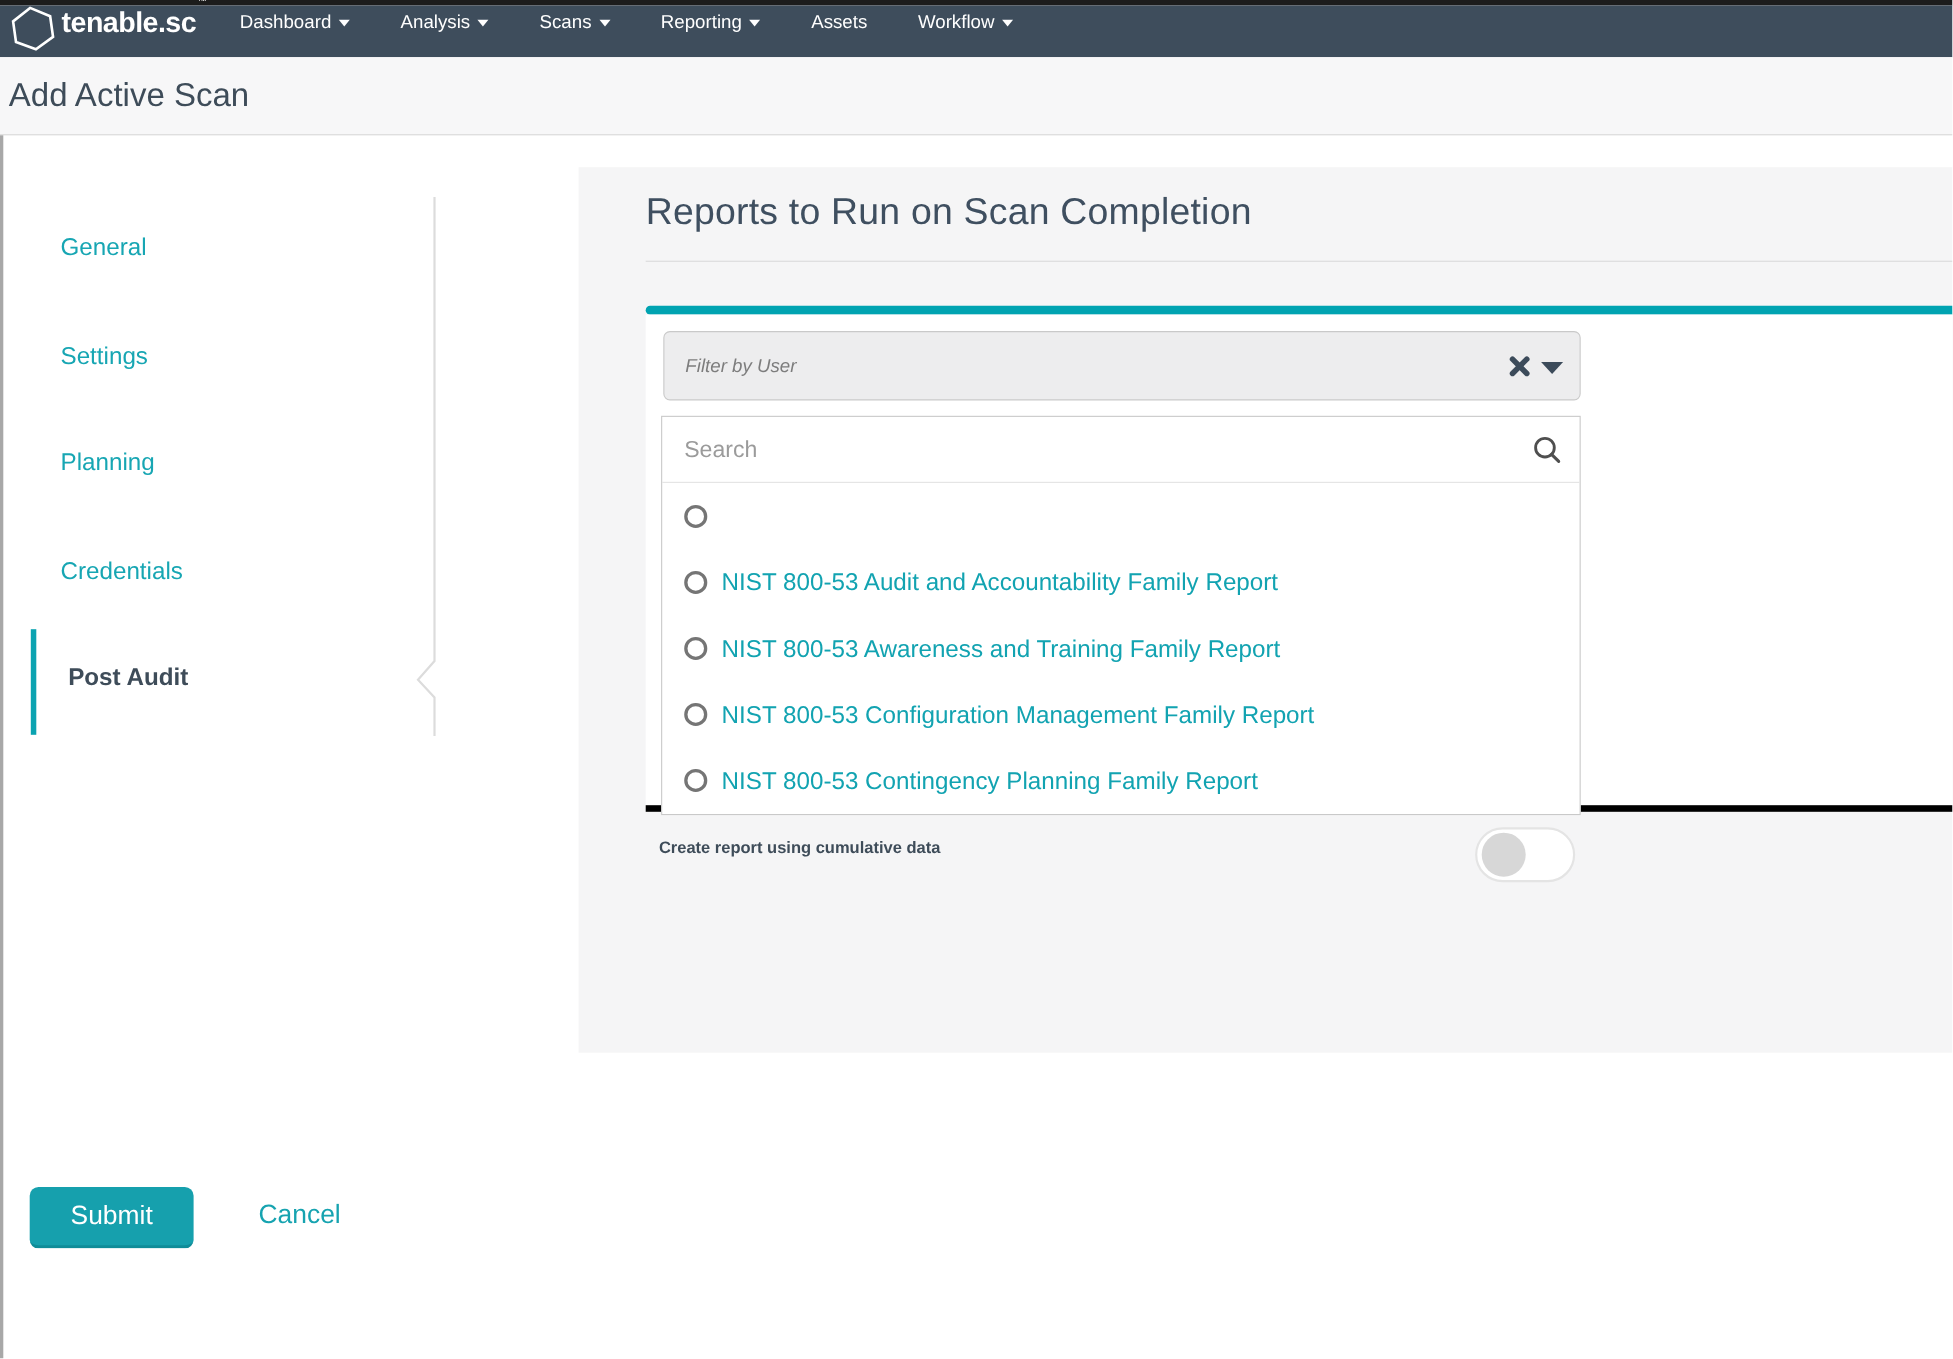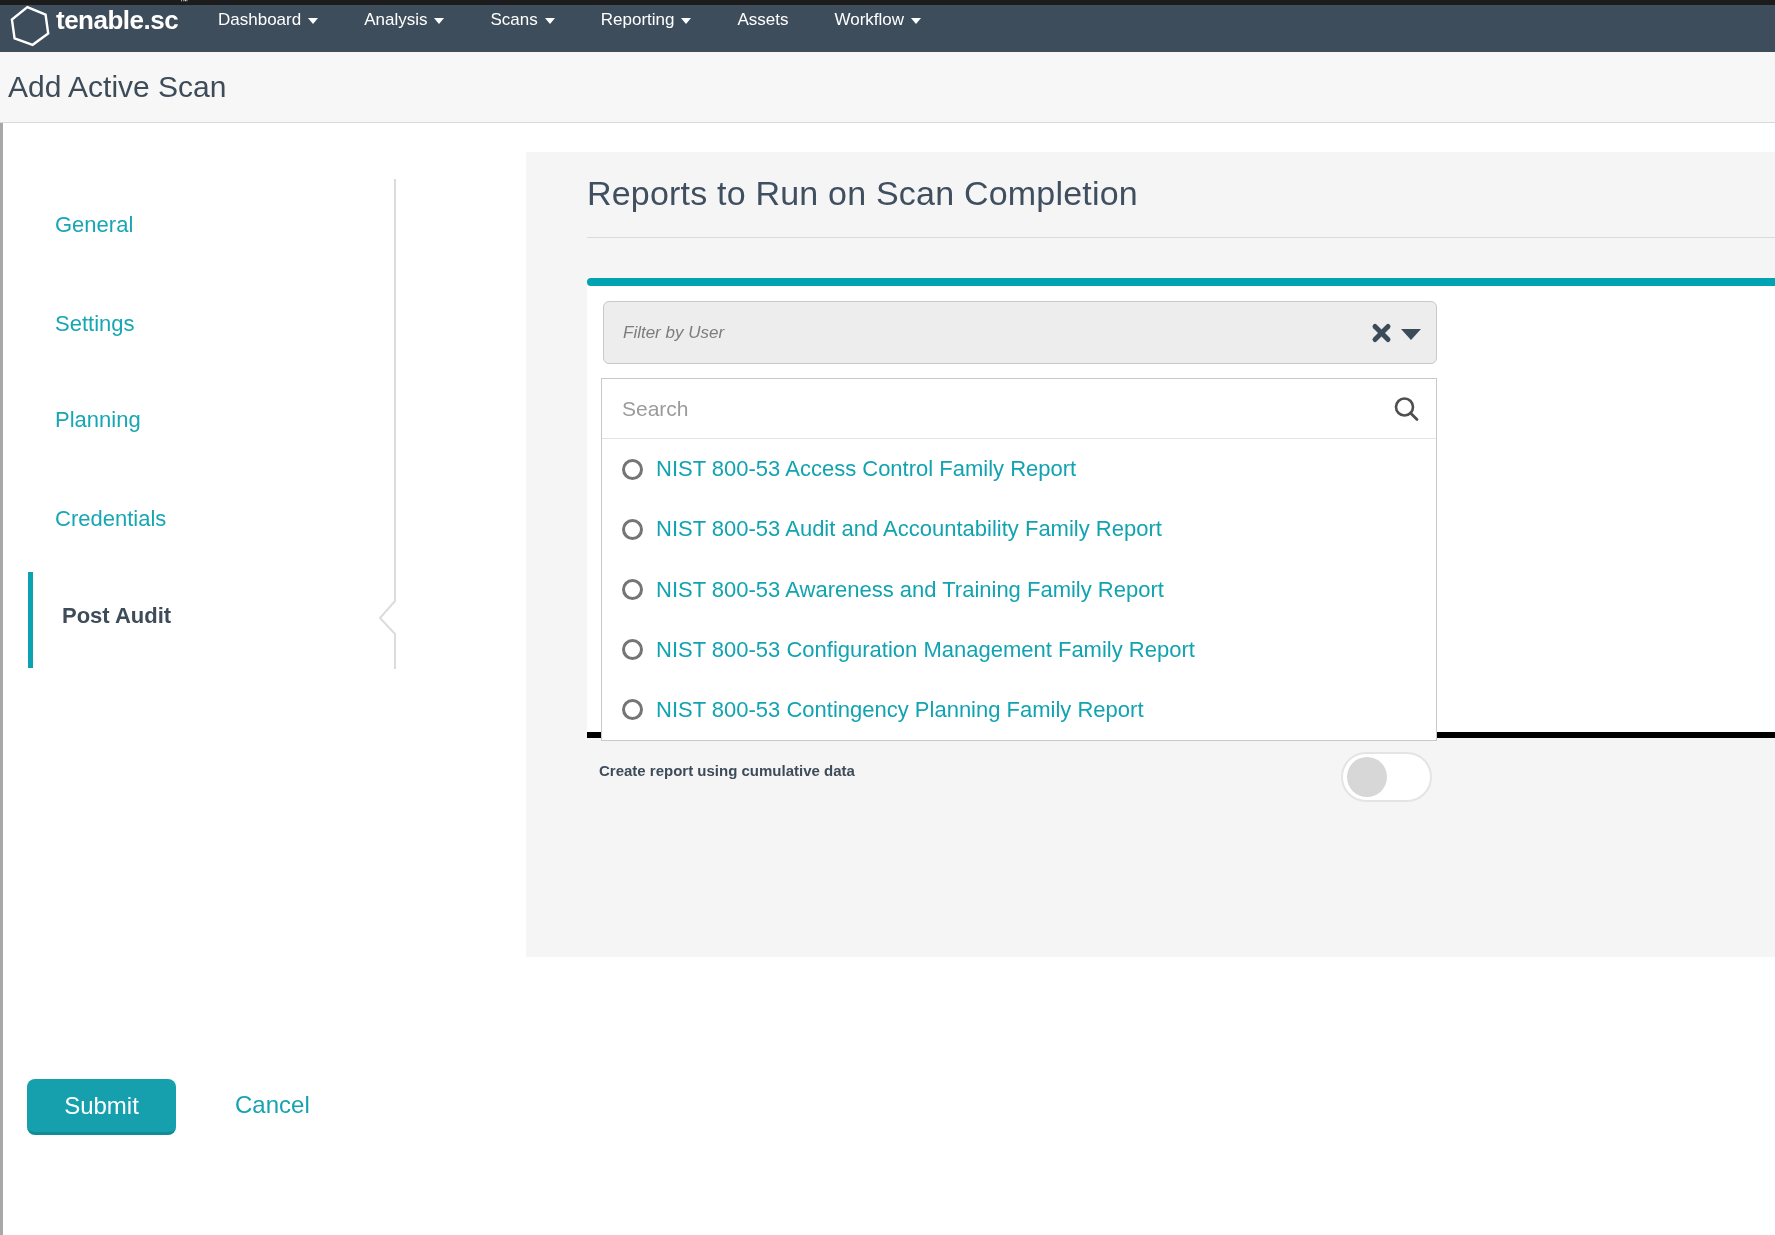--- a/index.html
+++ b/index.html
@@ -165,21 +165,20 @@
         <span class="search-icon">
           <svg width="27" height="27" viewBox="0 0 27 27">
             <circle cx="11.5" cy="11.5" r="8.5" fill="none" stroke="#4f4f4f" stroke-width="2.6"></circle>
             <line x1="17.5" y1="17.5" x2="24" y2="24" stroke="#4f4f4f" stroke-width="2.8" stroke-linecap="round"></line>
           </svg>
         </span>
       </div>
 
       <div class="report-row">
         <span class="radio"></span>
-        <span class="report-label">NIST 800-53 Access Control Family Report</span>
       </div>
       <div class="report-row">
         <span class="radio"></span>
         <span class="report-label">NIST 800-53 Audit and Accountability Family Report</span>
       </div>
       <div class="report-row">
         <span class="radio"></span>
         <span class="report-label">NIST 800-53 Awareness and Training Family Report</span>
       </div>
       <div class="report-row">

